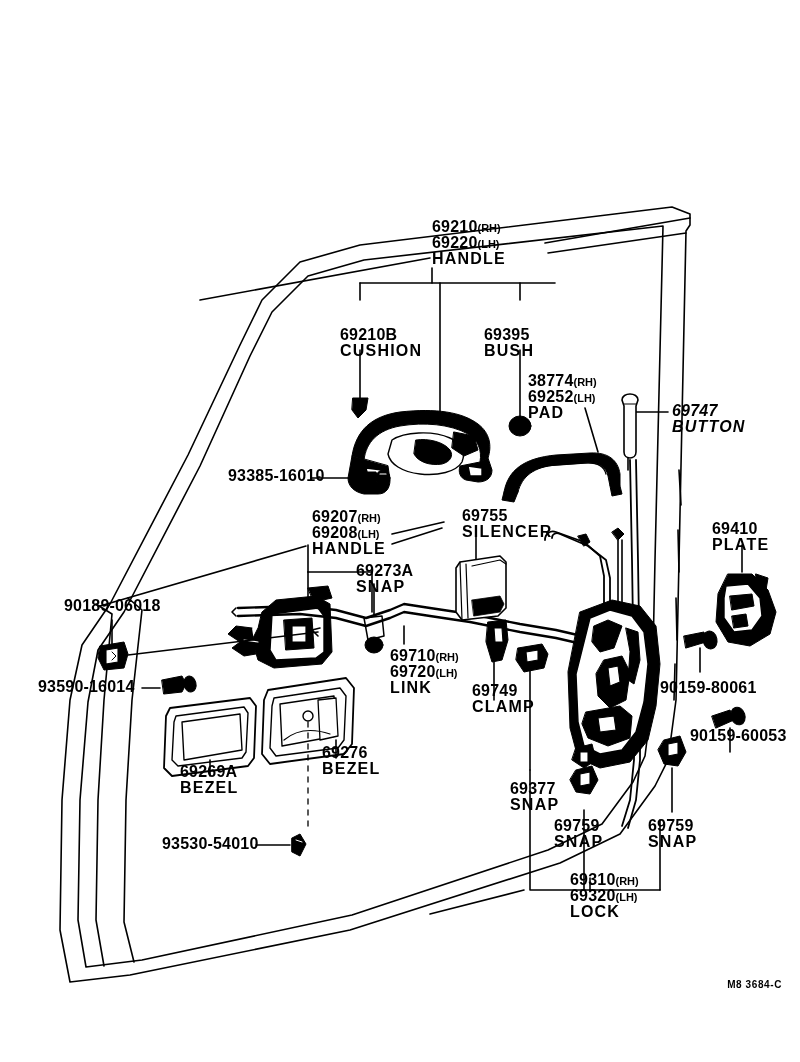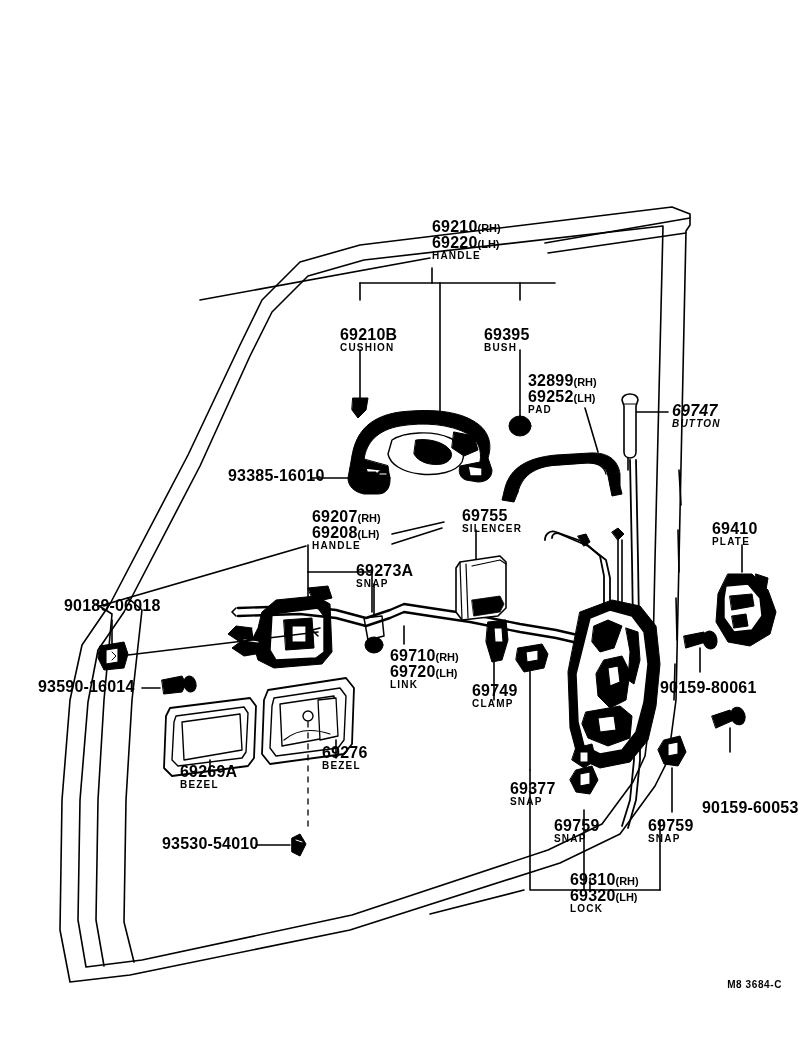--- a/index.html
+++ b/index.html
@@ -3,21 +3,21 @@
 <meta charset="utf-8">
 <title>Parts Diagram</title>
 <style>
   html,body{margin:0;padding:0;background:#ffffff;}
   body{width:800px;height:1062px;font-family:"Liberation Sans",sans-serif;color:#000;}
   #sheet{position:relative;width:800px;height:1062px;overflow:hidden;background:#fff;}
   #art{position:absolute;left:0;top:0;width:800px;height:1062px;}
   .lbl{position:absolute;white-space:nowrap;font-family:"Liberation Sans",sans-serif;font-weight:bold;color:#000;line-height:1.0;}
   .num{font-size:16px;letter-spacing:0.2px;}
   .num .sfx{font-size:11px;font-weight:bold;letter-spacing:0;}
-  .sub{font-size:10px;font-weight:bold;letter-spacing:1.2px;}
+  .sub{font-size:16px;font-weight:bold;letter-spacing:1.2px;}
   .lbl.l{text-align:left;}
   .row{display:block;}
   #watermark{position:absolute;right:18px;bottom:72px;font-size:10px;font-weight:bold;letter-spacing:0.6px;font-family:"Liberation Sans",sans-serif;}
 </style>
 </head>
 <body>
 
 <div id="sheet">
 
   <svg id="art" viewBox="0 0 800 1062" xmlns="http://www.w3.org/2000/svg">
@@ -240,21 +240,21 @@
     <span class="row num">69210B</span>
     <span class="row sub">CUSHION</span>
   </div>
 
   <div class="lbl l" style="left:484px; top:327px;">
     <span class="row num">69395</span>
     <span class="row sub">BUSH</span>
   </div>
 
   <div class="lbl l" style="left:528px; top:373px;">
-    <span class="row num"><span>32899</span><span class="sfx">(RH)</span></span>
+    <span class="row num"><span>38774</span><span class="sfx">(RH)</span></span>
     <span class="row num"><span>69252</span><span class="sfx">(LH)</span></span>
     <span class="row sub">PAD</span>
   </div>
 
   <div class="lbl l" style="left:672px; top:403px;font-style:italic;">
     <span class="row num">69747</span>
     <span class="row sub">BUTTON</span>
   </div>
 
   <div class="lbl l" style="left:228px; top:468px;">
@@ -298,21 +298,21 @@
 
   <div class="lbl l" style="left:472px; top:683px;">
     <span class="row num">69749</span>
     <span class="row sub">CLAMP</span>
   </div>
 
   <div class="lbl l" style="left:660px; top:680px;">
     <span class="row num">90159-80061</span>
   </div>
 
-  <div class="lbl l" style="left:690px; top:800px;margin-left:12px;">
+  <div class="lbl l" style="left:690px; top:728px;">
     <span class="row num">90159-60053</span>
   </div>
 
   <div class="lbl l" style="left:322px; top:745px;">
     <span class="row num">69276</span>
     <span class="row sub">BEZEL</span>
   </div>
 
   <div class="lbl l" style="left:510px; top:781px;">
     <span class="row num">69377</span>

